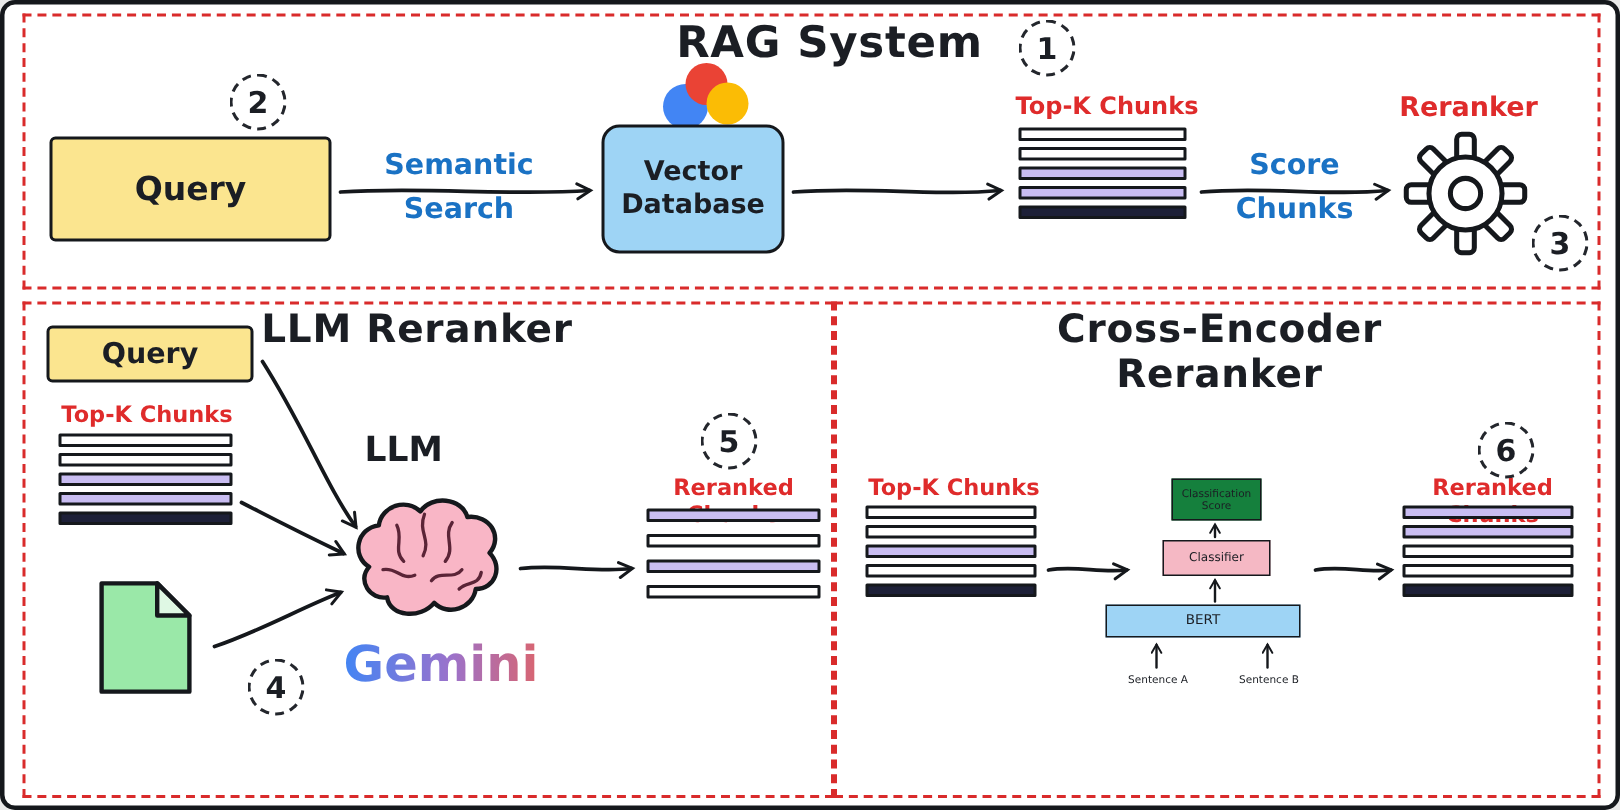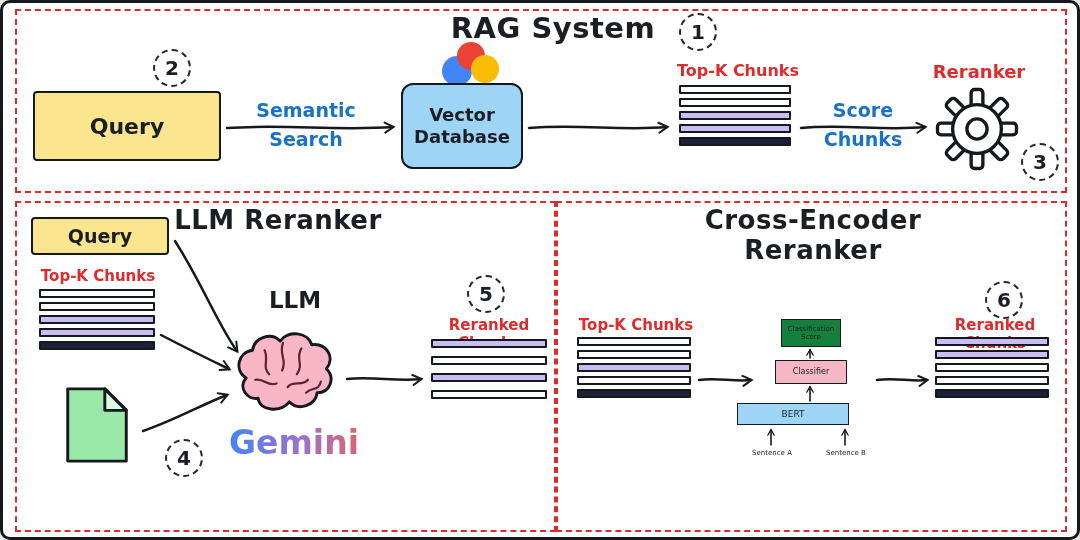--- a/index.html
+++ b/index.html
@@ -138,21 +138,21 @@
       <div class="chunk" style="background: rgb(201, 189, 242);"></div>
       <div class="chunk" style="background: rgb(29, 32, 56);"></div>
     </div>
 
   <svg class="abs" style="left:58px;top:382px;" width="72" height="80" viewBox="0 0 72 82">
     <path d="M6,4 H44 L66,26 V78 H6 Z" fill="#9ae8a8" stroke="#15181c" stroke-width="3" stroke-linejoin="round"></path>
     <path d="M44,4 V26 H66 Z" fill="#dff8e4" stroke="#15181c" stroke-width="3" stroke-linejoin="round"></path>
   </svg>
   <div class="badge" style="left:162px;top:436px;">4</div>
 
-  <div class="abs" style="left:252px;top:284px;width:80px;text-align:center;font-size:23px;font-weight:bold;color:#1b1e24;">LLM</div>
+  <div class="abs" style="left:240px;top:284px;width:80px;text-align:left;font-size:23px;font-weight:bold;color:#1b1e24;">LLM</div>
 
   <svg class="abs" style="left:220px;top:318px;" width="120" height="100" viewBox="0 0 130 105">
     <path d="M25,60 C12,52 16,32 32,30 C34,16 52,10 62,20 C70,8 92,10 96,24 C112,22 122,38 112,50 C122,60 116,76 102,76 C100,90 82,96 72,86 C62,98 40,96 38,82 C26,84 16,70 25,60 Z" fill="#f9b6c6" stroke="#15181c" stroke-width="3.2" stroke-linejoin="round"></path>
     <g fill="none" stroke="#5b2437" stroke-width="2.4" stroke-linecap="round">
       <path d="M45,30 C50,40 42,48 50,56"></path>
       <path d="M65,22 C60,35 70,40 64,52"></path>
       <path d="M85,28 C78,38 88,46 80,56"></path>
       <path d="M35,62 C45,60 48,70 58,66"></path>
       <path d="M70,70 C76,62 86,70 92,62"></path>
       <path d="M90,76 C96,70 104,74 106,64"></path>
@@ -184,21 +184,21 @@
     </div>
 
 
   <div class="mini-box tiny" style="left:778px;top:316px;width:60px;height:28px;background:#15803d;">
     <span>Classification</span>
     <span>Score</span>
   </div>
   <div class="mini-box" style="left:772px;top:357px;width:72px;height:24px;background:#f5b8c4;font-size:8px;">
     <span>Classifier</span>
   </div>
-  <div class="mini-box" style="left:734px;top:400px;width:112px;height:22px;background:#9ed4f5;font-size:9px;">
+  <div class="mini-box" style="left:734px;top:400px;width:130px;height:22px;background:#9ed4f5;font-size:9px;">
     <span>BERT</span>
   </div>
   <div class="abs tiny" style="left:742px;top:446px;width:54px;text-align:center;color:#1b1e24;">Sentence A</div>
   <div class="abs tiny" style="left:816px;top:446px;width:54px;text-align:center;color:#1b1e24;">Sentence B</div>
 
   <div class="badge" style="left:982px;top:278px;">6</div>
   <div class="lbl-red" style="left:926px;top:313px;width:132px;font-size:15px;">Reranked Chunks</div>
   <div class="stack" style="left:932px;top:334px;width:114px;gap:4px;">
       <div class="chunk" style="background: rgb(201, 189, 242);"></div>
       <div class="chunk" style="background: rgb(201, 189, 242);"></div>

